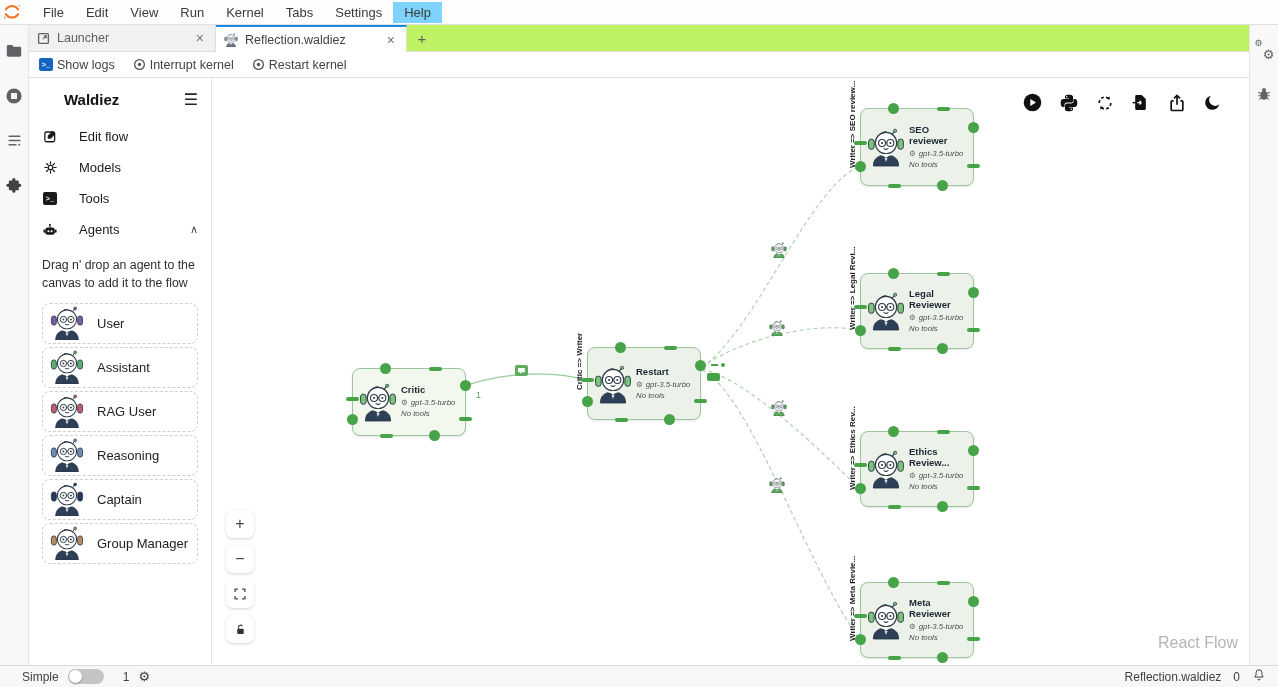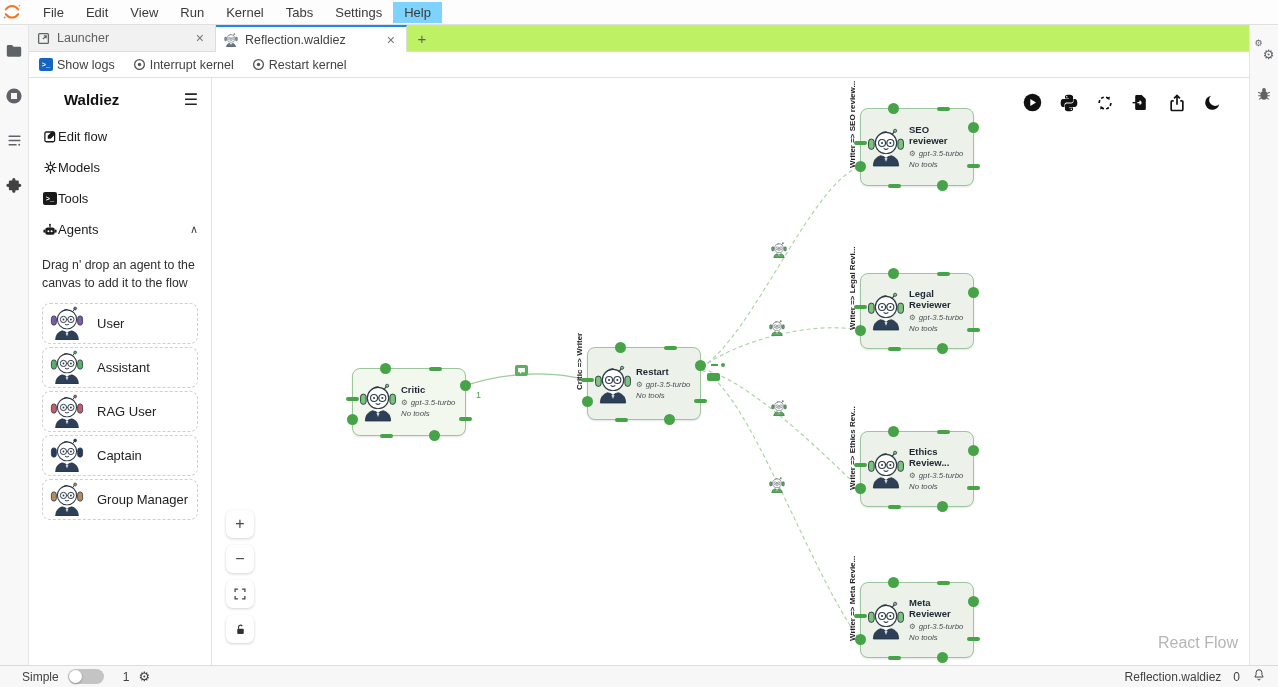--- a/index.html
+++ b/index.html
@@ -36,21 +36,21 @@
   .tbtn { display:flex; align-items:center; gap:4px; cursor:pointer; }
   .logs-ic { width:14px; height:13px; background:#1565c0; border-radius:2px; color:#fff; font-size:7px; font-weight:bold; display:flex; align-items:center; justify-content:center; font-family:"Liberation Mono",monospace; }
 
   .content { flex:1; display:flex; min-height:0; }
 
   
   .wsidebar { width:183px; background:#fff; border-right:1px solid #e3e3e3; padding:12px 13px 0 13px; flex-shrink:0; }
   .wtitle-row { display:flex; align-items:center; justify-content:space-between; margin-bottom:12px;margin-left:22px; }
   .wtitle { font-size:15px; font-weight:bold; color:#111; }
   .burger { font-size:16px; color:#222; cursor:pointer; }
-  .nav-item { display:flex; align-items:center; gap:0; height:31px; font-size:13px; color:#1a1a1a; font-weight:500; cursor:pointer; }
+  .nav-item { display:flex; align-items:center; gap:21px; height:31px; font-size:13px; color:#1a1a1a; font-weight:500; cursor:pointer; }
   .nav-ic { width:16px; height:16px; display:flex; align-items:center; justify-content:center; }
   .chev { margin-left:auto; font-size:11px; color:#444; }
   .hint { font-size:12.3px; color:#2e2e2e; line-height:1.45; margin:12px 0 10px 0; }
   .agent-card { border:1.5px dashed #cfcfcf; border-radius:8px; height:41px; display:flex; align-items:center; gap:13px; padding-left:7px; margin-bottom:3px; background:#fff; cursor:grab; }
   .agent-card .av { width:34px; height:34px; flex-shrink:0; }
   .agent-label { font-size:13px; color:#222; }
 
   
   .canvas { position:relative; flex:1; background:#fff; overflow:hidden; }
   .edges-svg { position:absolute; left:0; top:0; z-index:1; }
@@ -285,20 +285,26 @@
             </svg>
           <span class="agent-label">Assistant</span>
         </div>
         <div class="agent-card">
           <svg class="av" viewBox="0 0 48 48" style="--accent: #c75b6b;">
               <use href="#robot"></use>
             </svg>
           <span class="agent-label">RAG User</span>
         </div>
         <div class="agent-card">
+          <svg class="av" viewBox="0 0 48 48" style="--accent: #6f8ab7;">
+              <use href="#robot"></use>
+            </svg>
+          <span class="agent-label">Reasoning</span>
+        </div>
+        <div class="agent-card">
           <svg class="av" viewBox="0 0 48 48" style="--accent: #24395e;">
               <use href="#robot"></use>
             </svg>
           <span class="agent-label">Captain</span>
         </div>
         <div class="agent-card">
           <svg class="av" viewBox="0 0 48 48" style="--accent: #b98a5a;">
               <use href="#robot"></use>
             </svg>
           <span class="agent-label">Group Manager</span>

